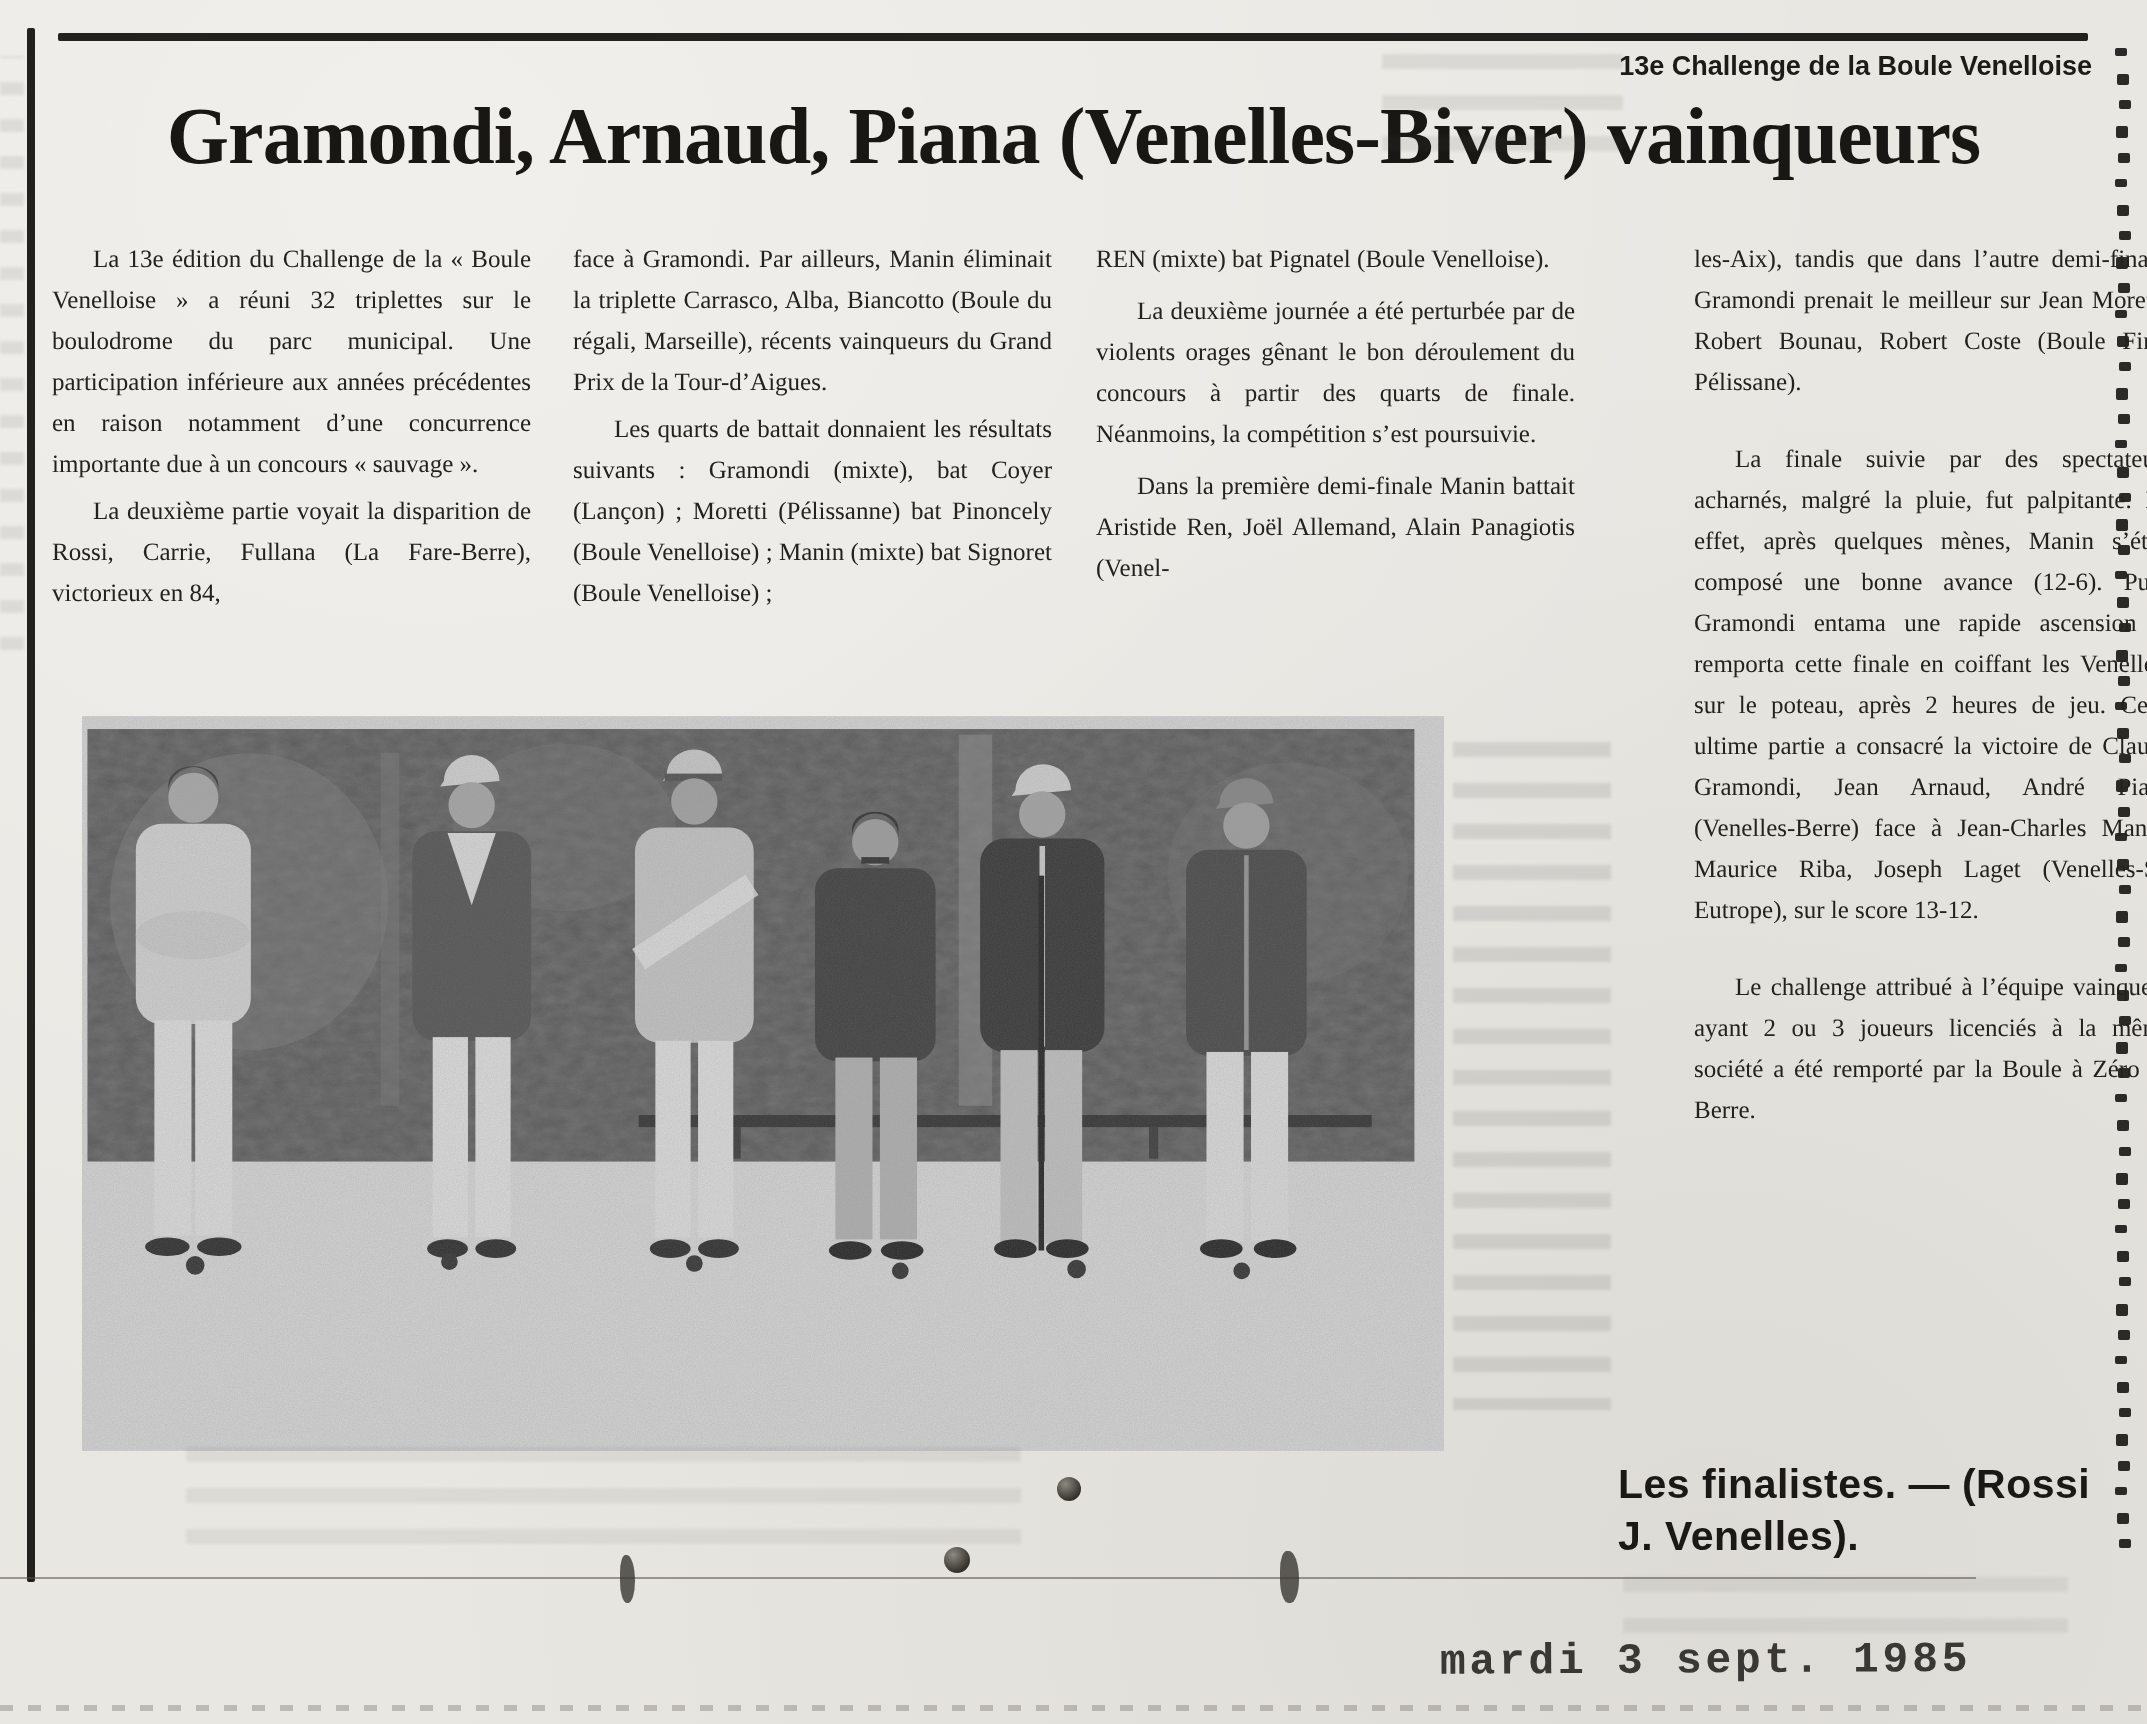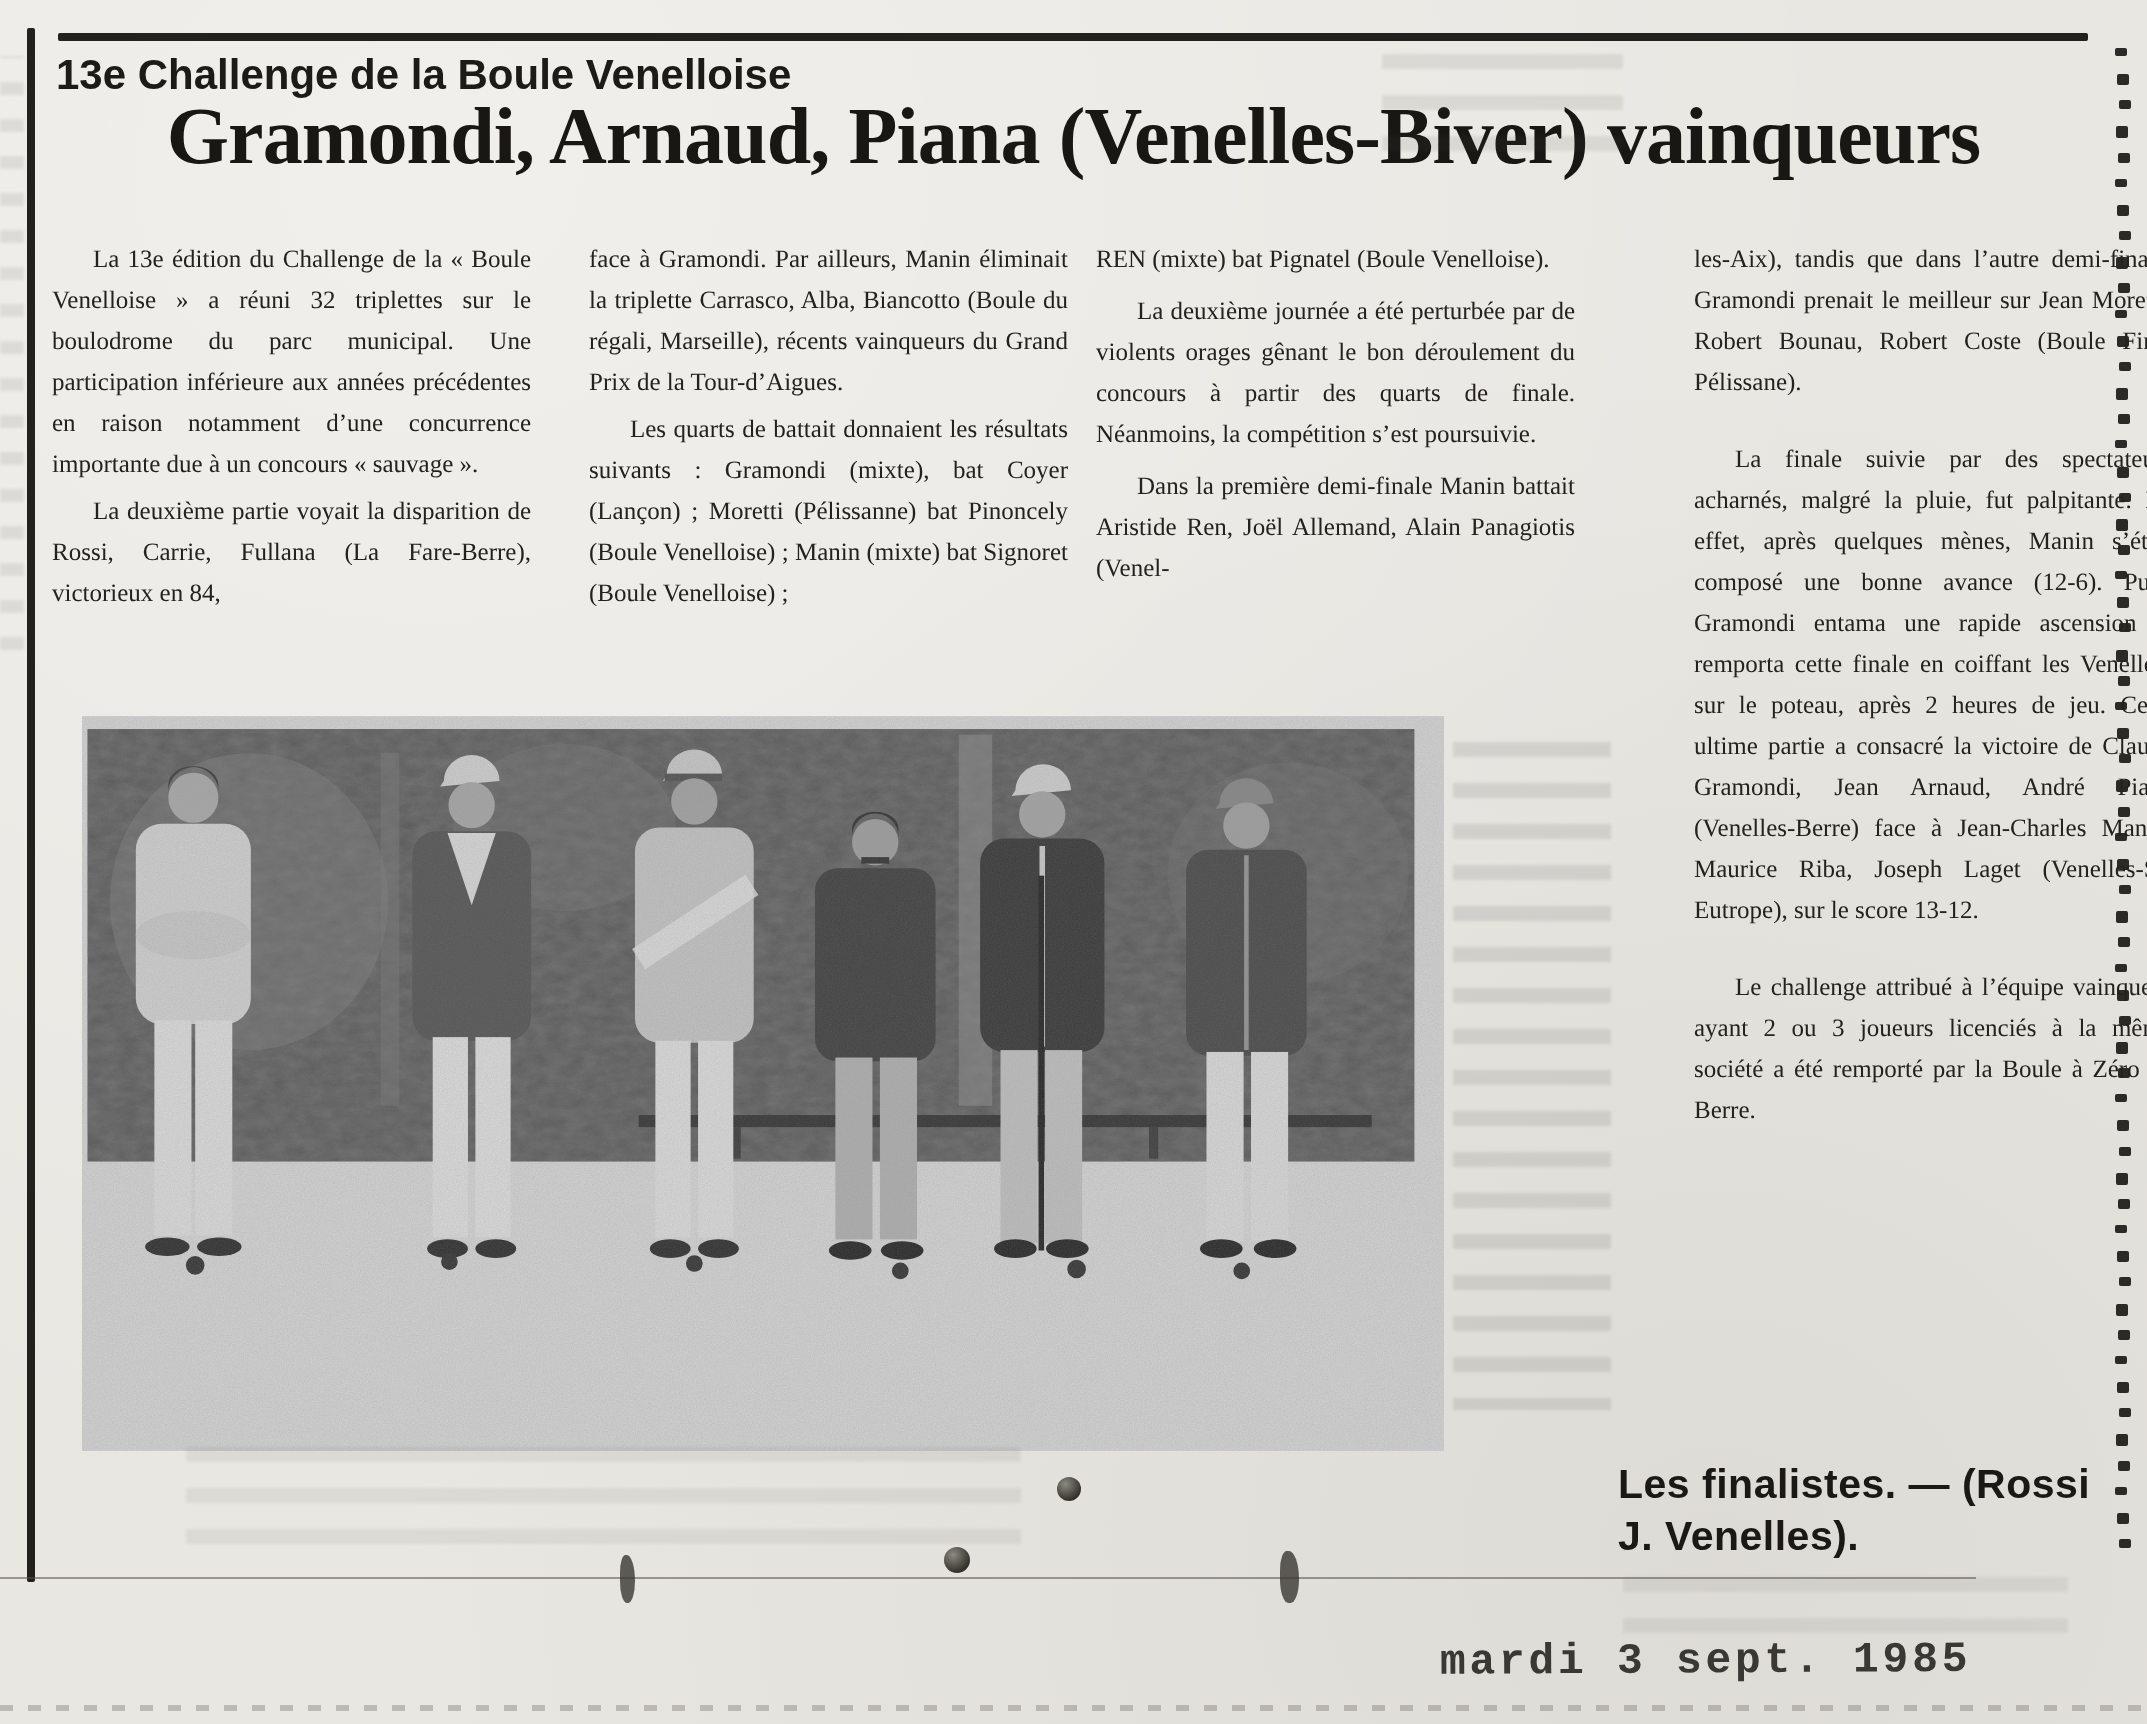--- a/index.html
+++ b/index.html
@@ -13,41 +13,41 @@
     font-family:"Liberation Serif","DejaVu Serif",serif;
     color:#211f1c;
   }
   
   .rule-left{position:absolute;left:27px;top:28px;width:8.3px;height:1554px;background:#23211d;border-radius:1.9px;}
   .rule-top{position:absolute;left:58px;top:33px;width:2030px;height:8.3px;background:#23211d;border-radius:1.9px;}
   .perf{position:absolute;left:2115px;top:48px;width:20.4px;height:1521px;}
   .perf i{position:absolute;width:12px;height:10.2px;background:#2c2a26;border-radius:1.9px;display:block;}
   
   .kicker{
-    position:absolute;left:56px;top:51px;width:2036px;text-align:left;
+    position:absolute;left:56px;top:51px;width:2036px;text-align:right;
     font-family:"Liberation Sans","DejaVu Sans",sans-serif;font-weight:bold;
-    font-size:42px;letter-spacing:0px;color:#1d1b18;
+    font-size:27px;letter-spacing:0px;color:#1d1b18;
   }
   .headline{
     position:absolute;left:51px;top:91px;width:2045px;text-align:center;
     font-weight:bold;font-size:80px;letter-spacing:-0.9px;color:#191714;
     font-family:"Liberation Serif","DejaVu Serif",serif;
   }
   
   .col{
     position:absolute;top:239px;width:479px;
     font-size:25px;line-height:41px;text-align:justify;color:#24221e;
     text-rendering:geometricPrecision;
   }
   .col p{margin:0;text-indent:41px;}
   .col p + p{margin-top:5.6px;}
   #col2 p:first-child, #col3 p:first-child, #col4 p:first-child{text-indent:0;}
   #col3 p + p{margin-top:11px;}
   #col4 p + p{margin-top:36px;}
-  #col1{left:52px;}  #col2{left:589px;}  #col3{left:1096px;}  #col4{left:1694px;}
+  #col1{left:52px;}  #col2{left:573px;}  #col3{left:1096px;}  #col4{left:1694px;}
   
   .photo{
     position:absolute;left:82px;top:716px;width:1362px;height:735px;
     filter:grayscale(1) contrast(.92) blur(0.4px);
   }
   .photo svg{display:block;}
   
   .caption{
     position:absolute;left:1618px;top:1458px;width:519px;
     font-family:"Liberation Sans","DejaVu Sans",sans-serif;font-weight:bold;

